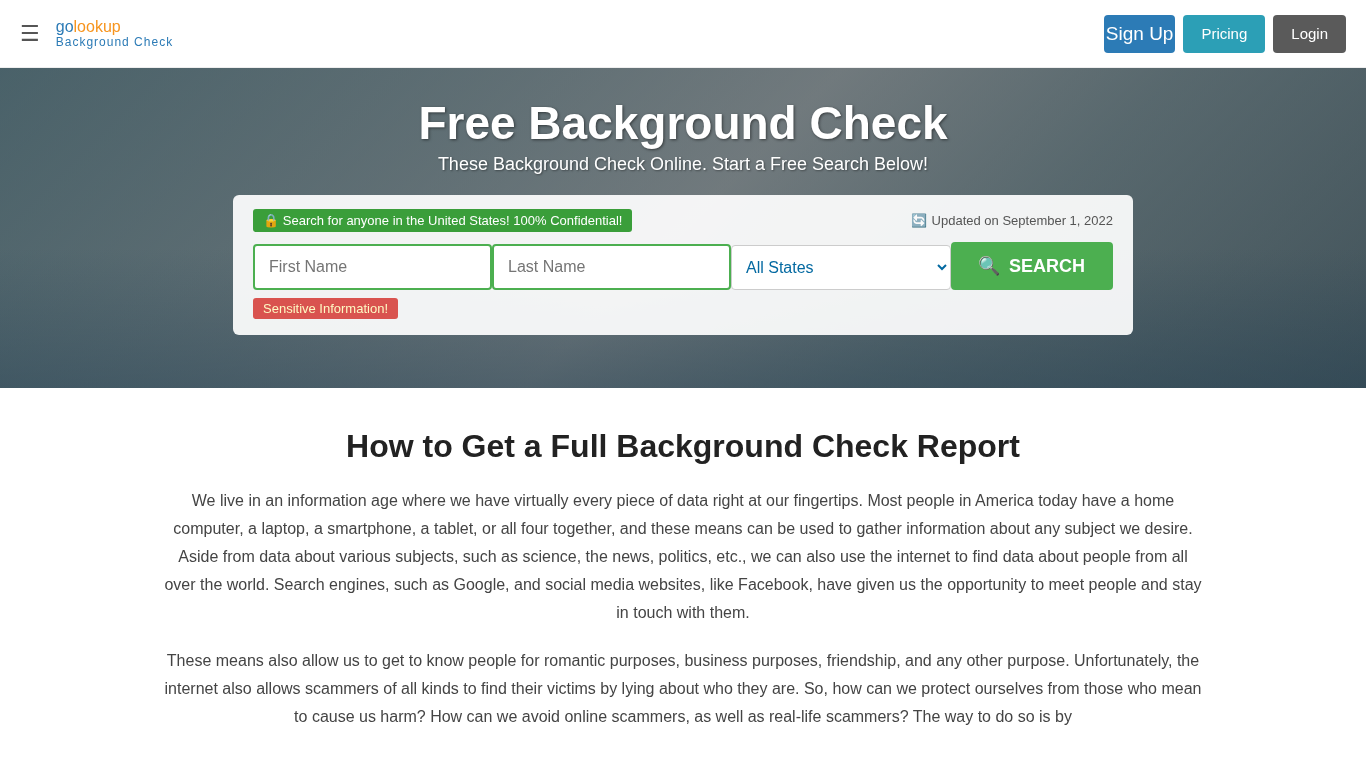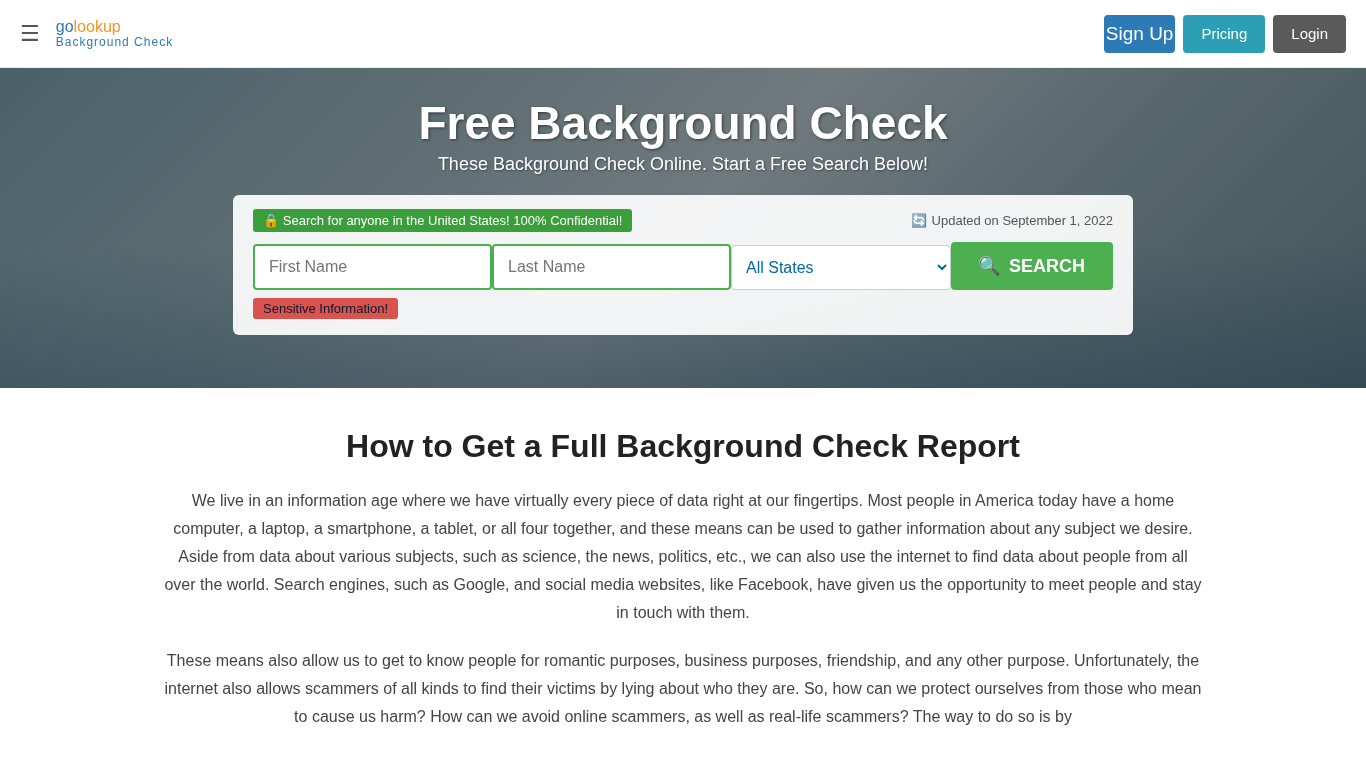--- a/index.html
+++ b/index.html
@@ -179,21 +179,21 @@
       font-size: 18px;
       font-weight: bold;
       cursor: pointer;
       white-space: nowrap;
       display: flex;
       align-items: center;
       gap: 8px;
     }
     .sensitive-badge {
       background: #d9534f;
-      color: #0f172a;
+      color: #fef9c3;
       font-size: 13px;
       padding: 3px 10px;
       border-radius: 3px;
       margin-top: 8px;
       display: inline-block;
     }
 
     
     .content {
       max-width: 1100px;

